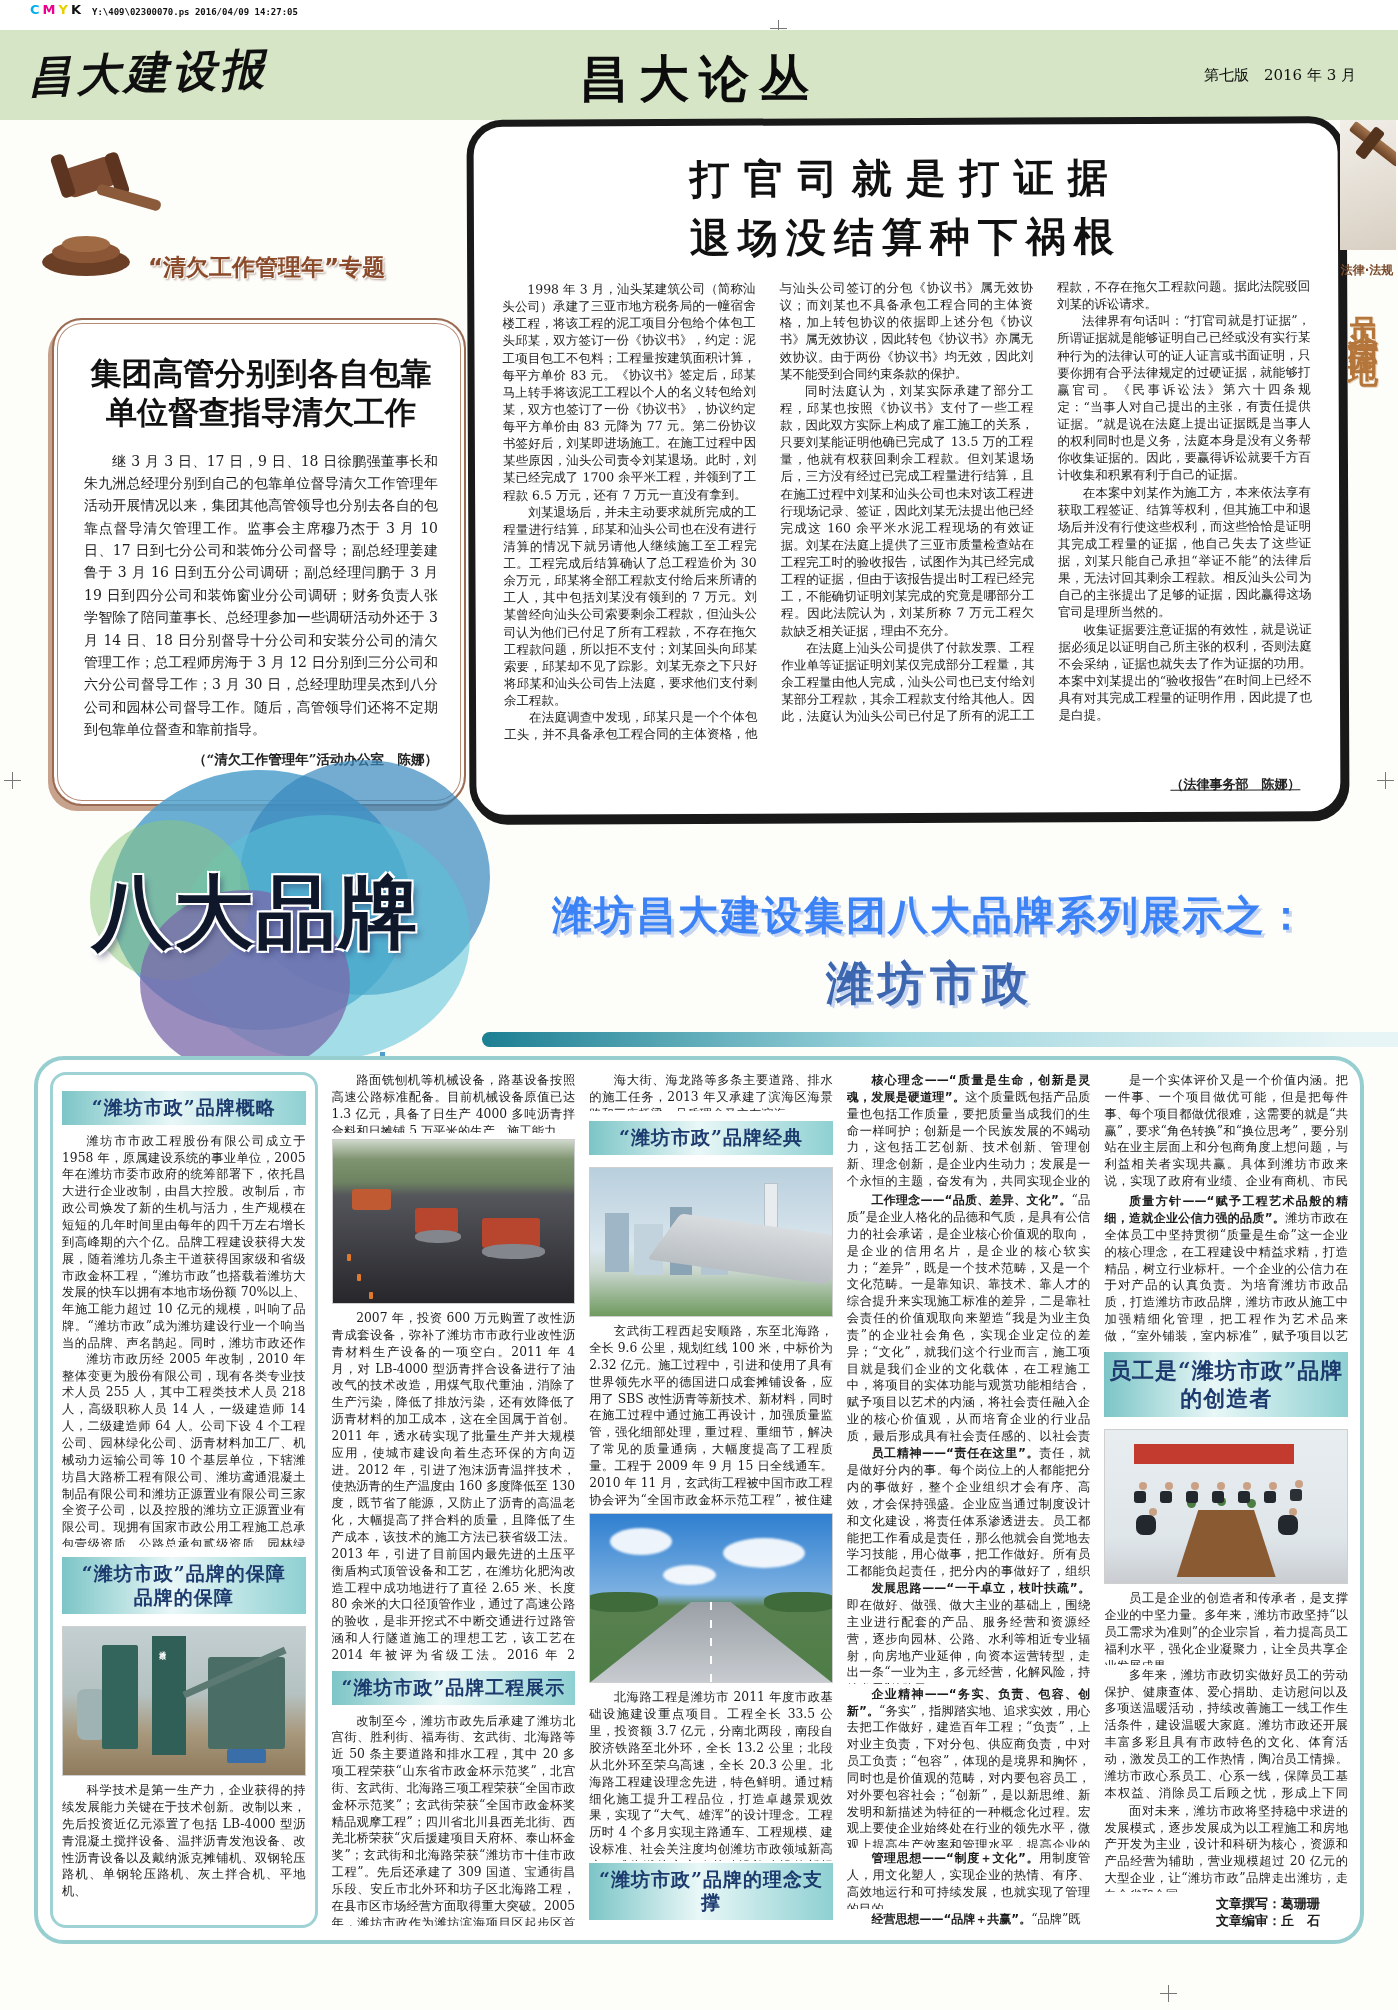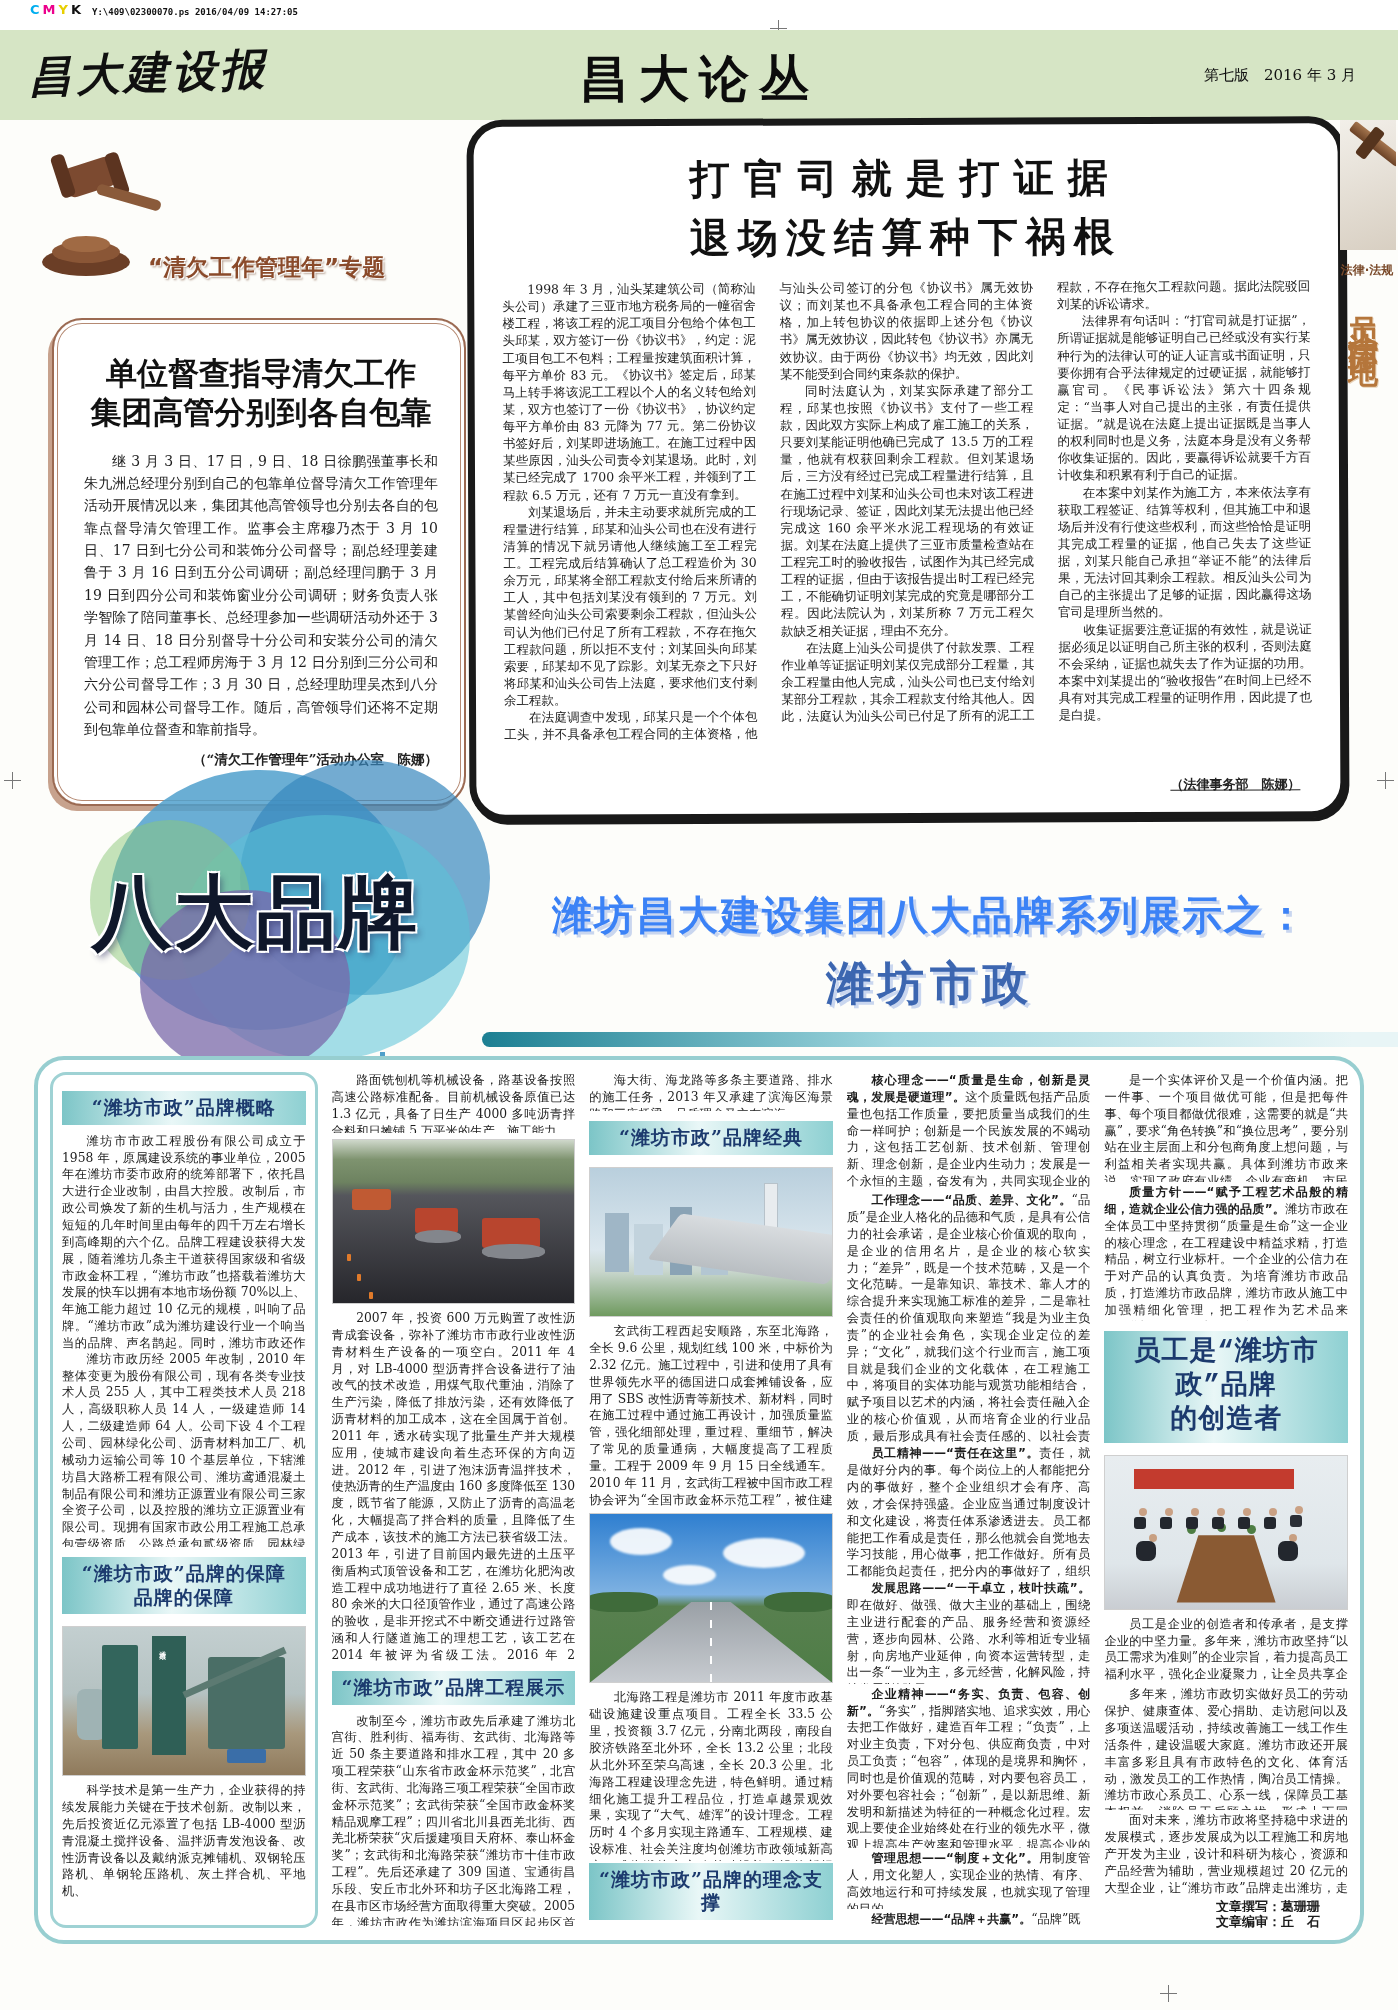--- a/index.html
+++ b/index.html
@@ -61,21 +61,21 @@
   
   #brand{position:absolute;left:34px;top:1056px;width:1330px;height:888px;border:4px solid #97ced0;border-radius:30px;
          padding:12px 12px;box-sizing:border-box;display:flex;gap:14px;background:#fff;}
   .bcol{flex:1 1 0;overflow:hidden;display:flex;flex-direction:column;
         font:12.3px "DejaVu Serif",serif;line-height:1.37;text-align:justify;color:#1c1c1c;}
   #bcol1{border:3px solid #9fd2d4;border-radius:16px;padding:8px 9px;}
   .bcol p{margin:0 0 2px;text-indent:2em;overflow:hidden;}
   .bcol p b{font-family:"DejaVu Sans","Liberation Sans",sans-serif;font-size:12px;}
   .sec-head{background:linear-gradient(90deg,#7cc5c7,#e9f7f7 45%,#8ed0d2);color:#1c3a6e;text-align:center;
             font:bold 19px "DejaVu Serif",serif;letter-spacing:1px;padding:5px 2px;margin:8px 0;line-height:1.25;flex:none;}
-  .sec-head.big{font-size:27px;font-family:Liberation Mono, monospace;}
+  .sec-head.big{font-size:22px;}
   .photo{position:relative;overflow:hidden;width:100%;flex:none;margin:4px 0 6px;border:1px solid #cfcfcf;box-sizing:border-box;}
   
   #ph-plant{height:150px;background:linear-gradient(180deg,#c3cfd0 0%,#b5c2c2 45%,#a8987c 72%,#8f7a5c 100%);}
   #ph-plant .t1{position:absolute;left:16%;top:12%;width:15%;height:70%;background:#33655c;border-radius:2px;}
   #ph-plant .t2{position:absolute;left:37%;top:6%;width:14%;height:80%;background:#2f5f56;}
   #ph-plant .lbl{position:absolute;left:39%;top:12%;writing-mode:vertical-rl;font:7px "DejaVu Sans",sans-serif;color:#fff;letter-spacing:1px;}
   #ph-plant .silo{position:absolute;left:60%;top:20%;width:32%;height:62%;background:#4a6e66;border-radius:3px;}
   #ph-plant .conv{position:absolute;left:48%;top:28%;width:46%;height:7px;background:#5c7a72;transform:rotate(-24deg);}
   #ph-plant .pipe{position:absolute;left:6%;top:42%;width:12%;height:34%;background:#9fb3b4;border-radius:8px;}
   #ph-plant .truck{position:absolute;left:68%;bottom:8%;width:16%;height:10%;background:#3a6ea8;border-radius:2px;}
@@ -144,22 +144,22 @@
       <rect x="22" y="10" width="14" height="44" rx="5" fill="#5c3420" transform="rotate(-18 29 32)"></rect>
       <rect x="76" y="8" width="14" height="44" rx="5" fill="#5c3420" transform="rotate(-18 83 30)"></rect>
       <rect x="62" y="48" width="66" height="11" rx="5" fill="#8a5a3a" transform="rotate(16 95 53)"></rect>
       <ellipse cx="52" cy="118" rx="44" ry="14" fill="#6b3e26"></ellipse>
       <ellipse cx="52" cy="108" rx="34" ry="11" fill="#8a5636"></ellipse>
       <ellipse cx="52" cy="100" rx="24" ry="8" fill="#a06a44"></ellipse>
     </svg>
     <div id="qq-badge">“清欠工作管理年”专题</div>
     <div id="qq-box">
       <div id="qq-title">
+        <div>集团高管分别到各自包靠</div>
         <div>单位督查指导清欠工作</div>
-        <div>集团高管分别到各自包靠</div>
       </div>
       <div id="qq-body">继 3 月 3 日、17 日，9 日、18 日徐鹏强董事长和朱九洲总经理分别到自己的包靠单位督导清欠工作管理年活动开展情况以来，集团其他高管领导也分别去各自的包靠点督导清欠管理工作。监事会主席穆乃杰于 3 月 10 日、17 日到七分公司和装饰分公司督导；副总经理姜建鲁于 3 月 16 日到五分公司调研；副总经理闫鹏于 3 月 19 日到四分公司和装饰窗业分公司调研；财务负责人张学智除了陪同董事长、总经理参加一些调研活动外还于 3 月 14 日、18 日分别督导十分公司和安装分公司的清欠管理工作；总工程师房海于 3 月 12 日分别到三分公司和六分公司督导工作；3 月 30 日，总经理助理吴杰到八分公司和园林公司督导工作。随后，高管领导们还将不定期到包靠单位督查和靠前指导。</div>
       <div id="qq-byline">（“清欠工作管理年”活动办公室　陈娜）</div>
     </div>
   </div>
 
   <div id="legal">
     <div id="legal-title">打官司就是打证据</div>
     <div id="legal-title2">退场没结算种下祸根</div>
     <div id="legal-cols">

